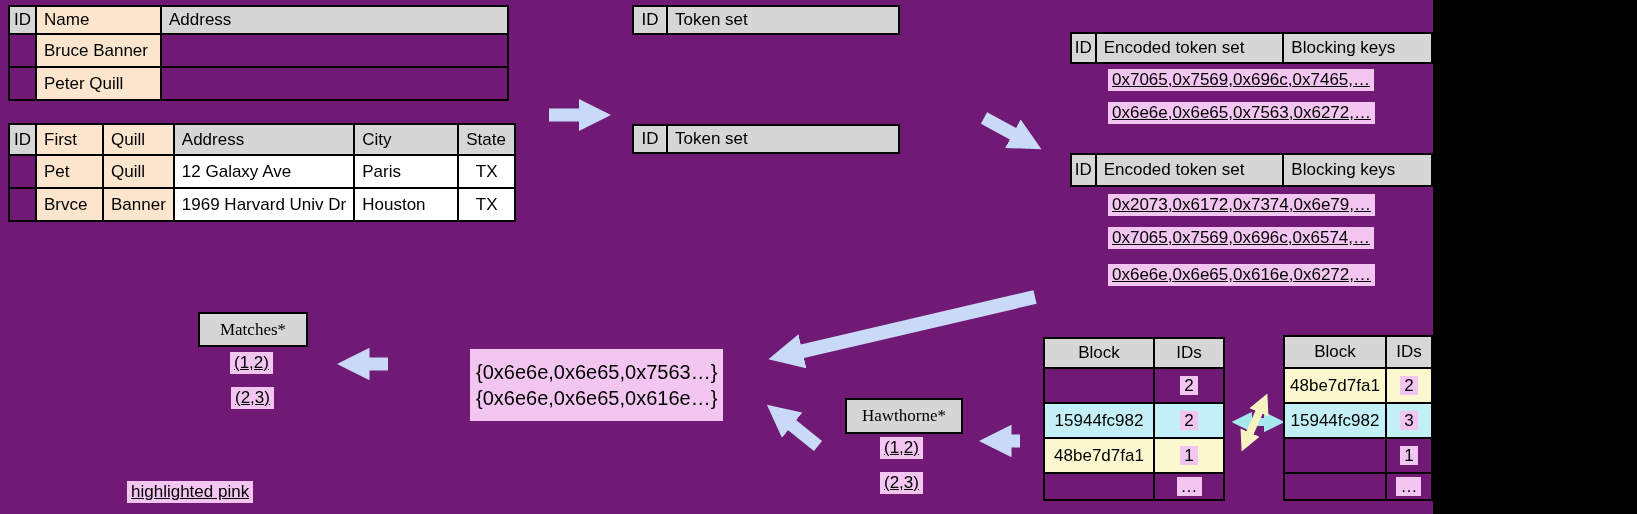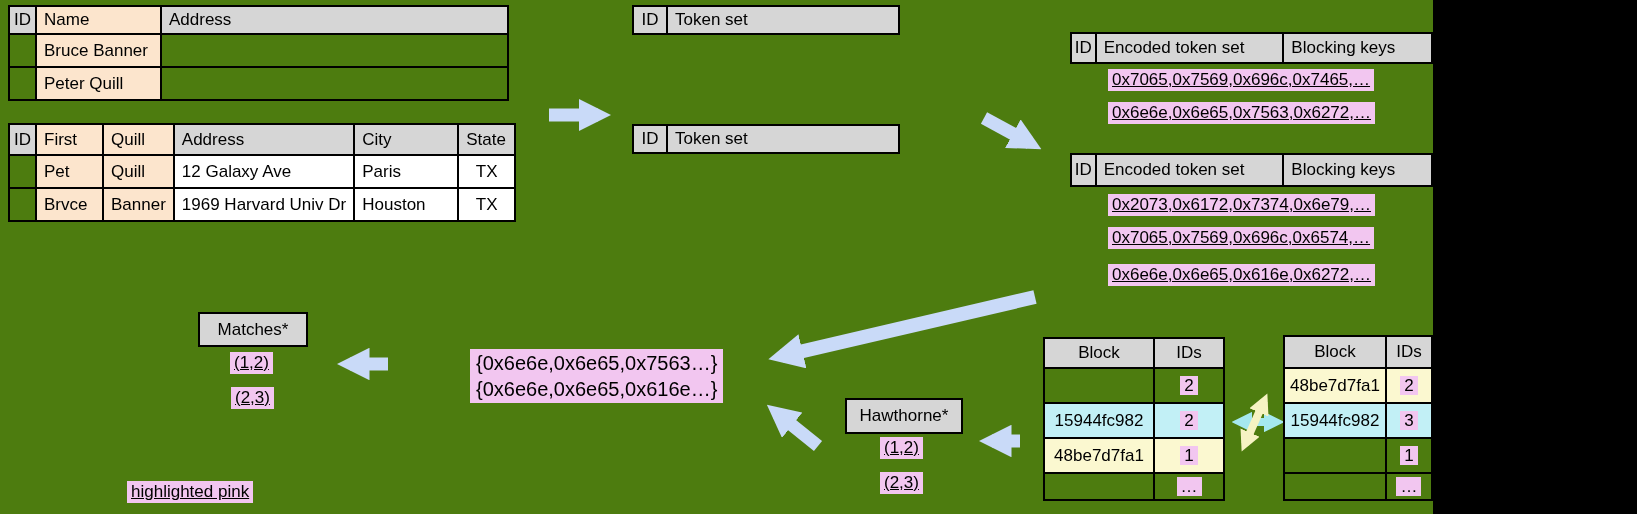--- a/index.html
+++ b/index.html
@@ -1,34 +1,34 @@
 <!DOCTYPE html>
 <html><head>
 <meta charset="utf-8">
 <style>
   html,body{margin:0;padding:0;background:#000;}
-  .canvas{position:relative;width:1433px;height:514px;background:#4d7c0f;
+  .canvas{position:relative;width:1433px;height:514px;background:#701a75;
           font-family:"Liberation Sans",sans-serif;overflow:hidden;}
   table.dg{border-collapse:collapse;position:absolute;table-layout:fixed;}
   table.dg td{border:2px solid #000;font-size:17px;color:#000;padding:0 7px;
               white-space:nowrap;overflow:hidden;vertical-align:middle;}
   td.gray{background:#d6d6d6;}
   td.peach{background:#fce5cd;}
   td.white{background:#ffffff;}
   td.cyan{background:#c2f0f6;}
   td.yellow{background:#fbf8d0;}
   td.void{border:none;background:transparent;padding:0;}
   .center{text-align:center;padding:0 2px !important;}
   .abs{position:absolute;text-decoration:underline;}
   .pink-tag{background:#f2c6f0;color:#000;font-size:17px;padding:1px 4px;white-space:nowrap;}
   .pink-digit{background:#f2c6f0;color:#000;padding:0 4px;}
   .label-box{position:absolute;background:#d6d6d6;border:2px solid #000;color:#000;
-             font-size:17px;display:flex;align-items:center;justify-content:center;}
+             font-size:17px;display:flex;align-items:center;justify-content:center;font-family:Liberation Serif, serif;}
   .intersection{position:absolute;background:#f2c6f0;color:#000;font-size:20px;
-                line-height:26px;padding:1px 6px;white-space:nowrap;}
+                line-height:26px;padding:10px 6px;white-space:nowrap;}
   svg.overlay{position:absolute;left:0;top:0;pointer-events:none;}
 </style>
 </head>
 <body>
 
 <div class="canvas">
 
   <svg class="overlay" width="1637" height="514">
     <defs>
       <marker id="mb" viewBox="0 0 10 10" refX="6" refY="5" markerWidth="2.5" markerHeight="2.5" orient="auto-start-reverse" markerUnits="strokeWidth">

